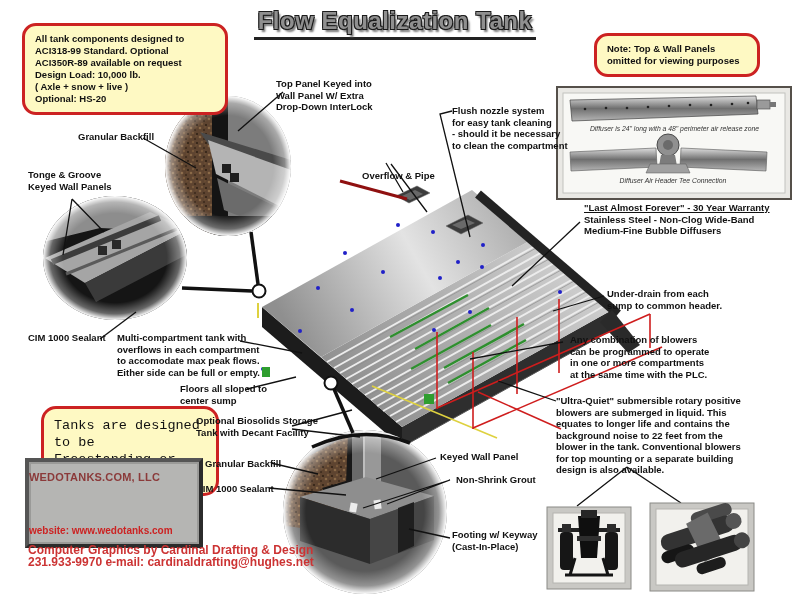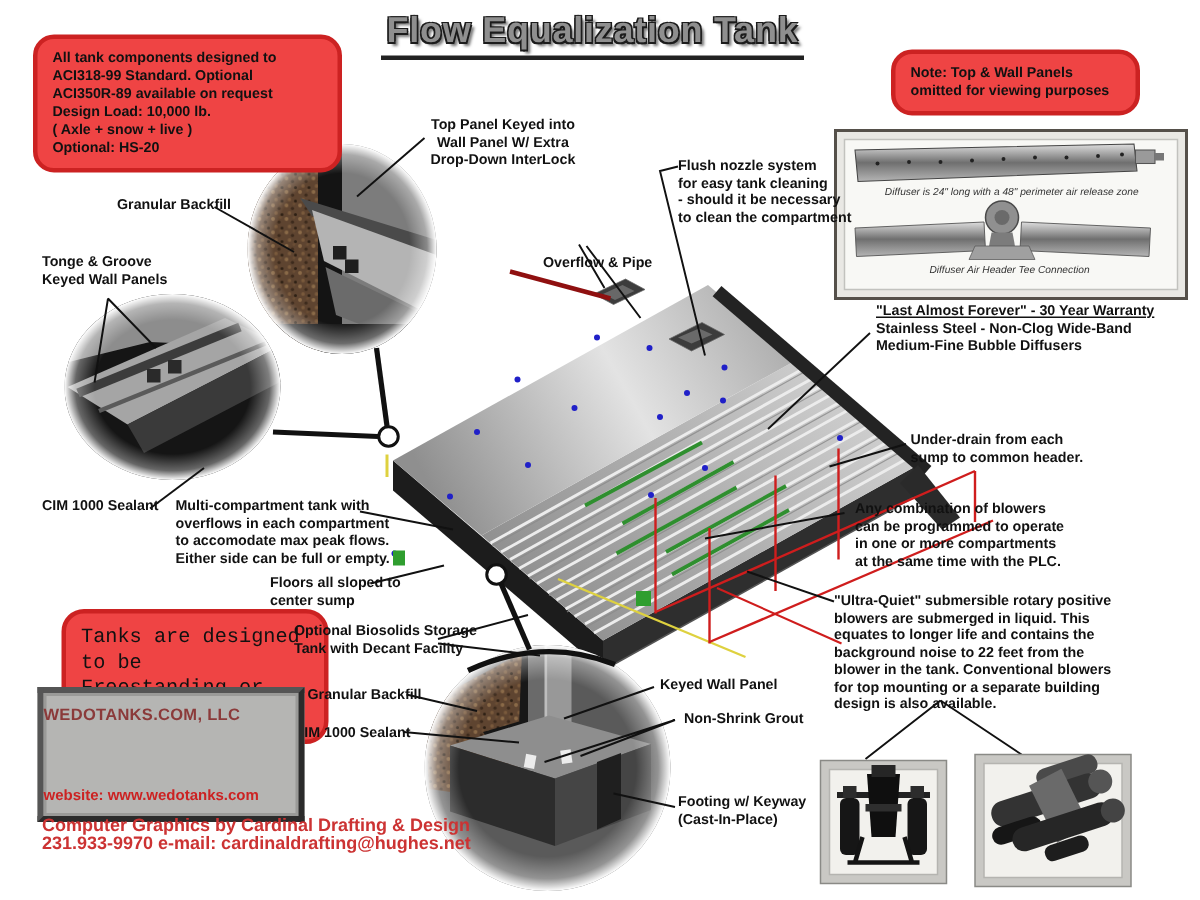--- a/index.html
+++ b/index.html
@@ -1,21 +1,21 @@
 <!DOCTYPE html>
 <html><head>
 <meta charset="utf-8">
 <style>
   html,body{margin:0;padding:0;background:#fff;}
   .page{position:relative;width:800px;height:600px;background:#ffffff;overflow:hidden;
         font-family:"Liberation Sans",sans-serif;}
   .page svg{position:absolute;left:0;top:0;}
   .lbl{position:absolute;font-size:9.5px;font-weight:bold;color:#111;line-height:11.5px;
        white-space:pre-line;z-index:5;}
-  .redbox{position:absolute;border:3px solid #cc2222;border-radius:14px;background:#ef4444;
+  .redbox{position:absolute;border:3px solid #cc2222;border-radius:14px;background:#fef9c3;
           padding:7px 10px;font-size:9.5px;font-weight:bold;color:#111;line-height:12px;
           white-space:pre-line;z-index:5;}
   .title-wrap{position:absolute;left:245px;top:7px;width:300px;text-align:center;z-index:5;}
   .title-text{display:inline-block;font-size:24px;font-weight:bold;letter-spacing:.5px;
        color:#8f8f8f;padding:0 4px 2px 4px;border-bottom:3px solid #222;
        text-shadow:-1px -1px 0 #1c1c1c,1px -1px 0 #1c1c1c,-1px 1px 0 #1c1c1c,1px 1px 0 #1c1c1c,2.5px 2.5px 2px #777;}
   .serifbox{font-family:"Liberation Serif",serif;font-size:13.5px;font-weight:normal;
             line-height:17px;border-radius:15px;padding:8px 10px;}
   .company{position:absolute;left:25px;top:458px;width:170px;height:82px;background:#b5b5b3;
            border:4px solid;border-color:#555 #2b2b2b #2b2b2b #555;box-shadow:inset 0 0 0 2px #9a9a98;
@@ -301,21 +301,21 @@
 Optional: HS-20</div>
   <div class="redbox" style="left:594px;top:33px;width:140px;">Note: Top &amp; Wall Panels
 omitted for viewing purposes</div>
   <div class="redbox serifbox" style="left:41px;top:406px;width:152px;font-family:Liberation Mono, monospace;">Tanks are designed to be
 Freestanding or backfilled</div>
 
   <div class="lbl" style="left:78px;top:131px;">Granular Backfill</div>
   <div class="lbl" style="left:28px;top:169px;">Tonge &amp; Groove
 Keyed Wall Panels</div>
   <div class="lbl" style="left:28px;top:332px;">CIM 1000 Sealant</div>
-  <div class="lbl" style="left:287px;top:78px;text-align:center;">Top Panel Keyed into
+  <div class="lbl" style="left:276px;top:78px;">Top Panel Keyed into
 Wall Panel W/ Extra
 Drop-Down InterLock</div>
   <div class="lbl" style="left:362px;top:150px;margin-top:20px;">Overflow &amp; Pipe</div>
   <div class="lbl" style="left:452px;top:105px;">Flush nozzle system
 for easy tank cleaning
 - should it be necessary
 to clean the compartment</div>
   <div class="lbl" style="left:584px;top:202px;"><span class="u">"Last Almost Forever" - 30 Year Warranty</span><br><span style="white-space:pre-line;">Stainless Steel - Non-Clog Wide-Band
 Medium-Fine Bubble Diffusers</span></div>
   <div class="lbl" style="left:607px;top:288px;">Under-drain from each

